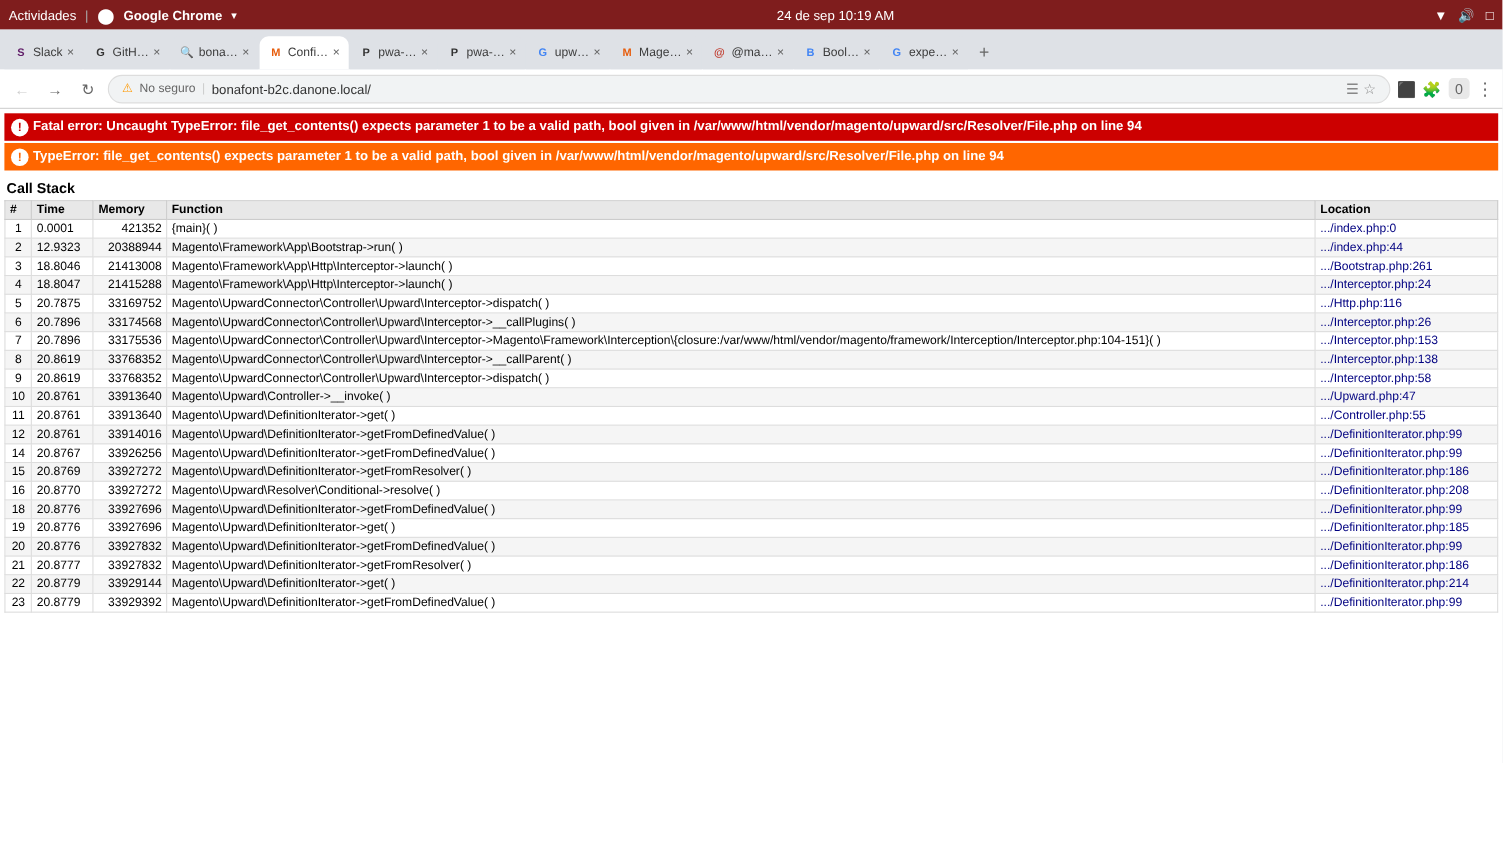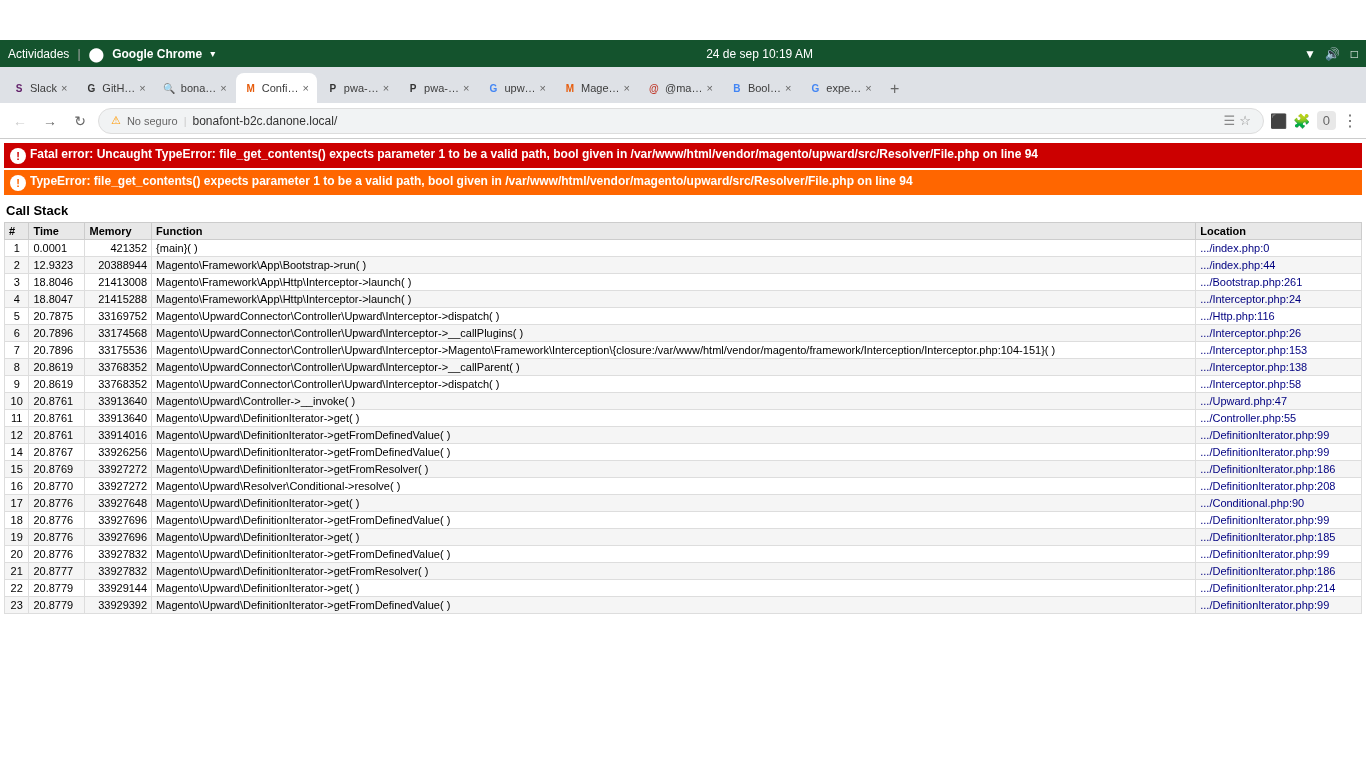--- a/index.html
+++ b/index.html
@@ -1,28 +1,27 @@
 <!DOCTYPE html>
 <html><head>
   <meta charset="utf-8">
   <style>
     * { margin: 0; padding: 0; box-sizing: border-box; }
     body { font-family: 'Arial', sans-serif; font-size: 12px; background: #fff; overflow: hidden; width: 1366px; height: 768px; }
 
     
     .os-bar {
       height: 27px;
-      background: #14532d;
+      background: #7f1d1d;
       display: flex;
       align-items: center;
       padding: 0 8px;
       color: #fff;
       font-size: 12px;
       gap: 12px;
-      margin-top: 40px;
     }
     .os-bar-left { display: flex; align-items: center; gap: 8px; }
     .os-bar-center { flex: 1; text-align: center; font-size: 12px; }
     .os-bar-right { display: flex; align-items: center; gap: 10px; }
 
     
     .browser { background: #dee1e6; }
 
     
     .tab-bar {
@@ -411,27 +410,20 @@
             <td style="color: rgb(0, 0, 128); white-space: nowrap;">.../DefinitionIterator.php:186</td>
           </tr>
           <tr>
             <td>16</td>
             <td>20.8770</td>
             <td>33927272</td>
             <td>Magento\Upward\Resolver\Conditional-&gt;resolve( )</td>
             <td style="color: rgb(0, 0, 128); white-space: nowrap;">.../DefinitionIterator.php:208</td>
           </tr>
           <tr>
-            <td>17</td>
-            <td>20.8776</td>
-            <td>33927648</td>
-            <td>Magento\Upward\DefinitionIterator-&gt;get( )</td>
-            <td style="color: rgb(0, 0, 128); white-space: nowrap;">.../Conditional.php:90</td>
-          </tr>
-          <tr>
             <td>18</td>
             <td>20.8776</td>
             <td>33927696</td>
             <td>Magento\Upward\DefinitionIterator-&gt;getFromDefinedValue( )</td>
             <td style="color: rgb(0, 0, 128); white-space: nowrap;">.../DefinitionIterator.php:99</td>
           </tr>
           <tr>
             <td>19</td>
             <td>20.8776</td>
             <td>33927696</td>

